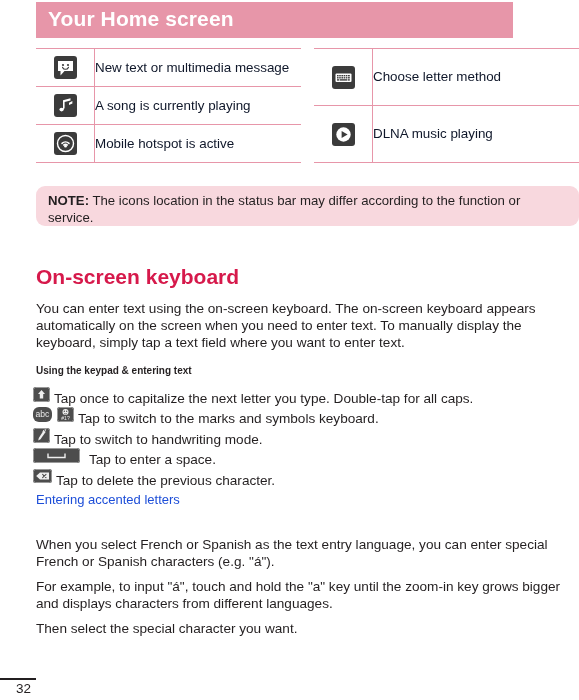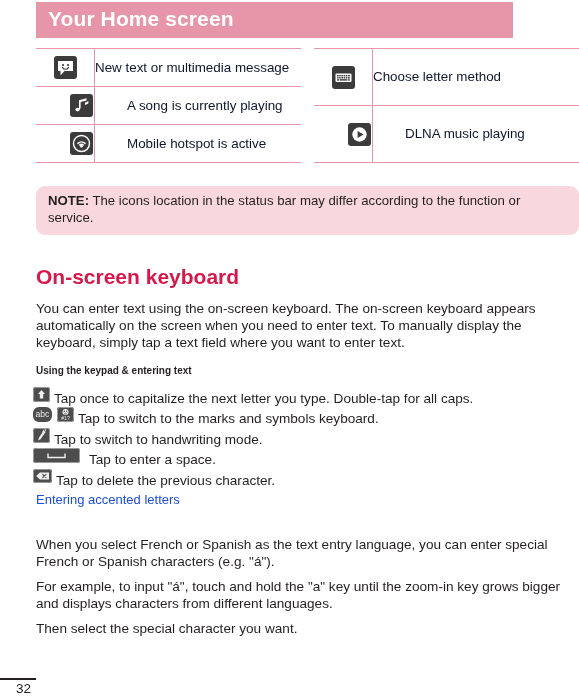--- a/index.html
+++ b/index.html
@@ -28,42 +28,42 @@
     position:absolute;left:36px;top:48px;width:543px;
     display:flex;justify-content:space-between;
   }
   .icon-table{width:265px;border-collapse:collapse;table-layout:fixed;}
   .icon-table tr{height:38px;}
   .icon-table td{
     border-top:1.4px solid #e796a9;
     border-bottom:1.4px solid #e796a9;
     padding:0;vertical-align:middle;
   }
-  .icon-table tr + tr td{border-top:none;padding-left:32px;}
+  .icon-table tr + tr td{border-top:none;}
   .cell-icon{
     width:58px;text-align:center;
     border-right:1.4px solid #e796a9;
   }
   .cell-text{
     padding-left:9px;padding-right:4px;
     font-size:13.4px;line-height:16px;color:#0f172a;
   }
   .row-tall{height:54px;}
 
   
   .tile{
     display:inline-block;width:23px;height:23px;
     background:#3b3b3b;border-radius:3px;
     position:relative;vertical-align:middle;
   }
   .tile svg{position:absolute;left:0;top:0;}
 
   
   .note{
-    position:absolute;left:36px;top:186px;width:543px;height:49px;
+    position:absolute;left:36px;top:186px;width:543px;height:40px;
     background:#f8d8de;border-radius:9px;box-sizing:border-box;
     padding:6px 12px 0 12px;
   }
   .note-text{
     font-size:13.2px;line-height:17px;color:#231f20;
   }
   .note-text b{font-weight:bold;}
 
   
   .h2{

